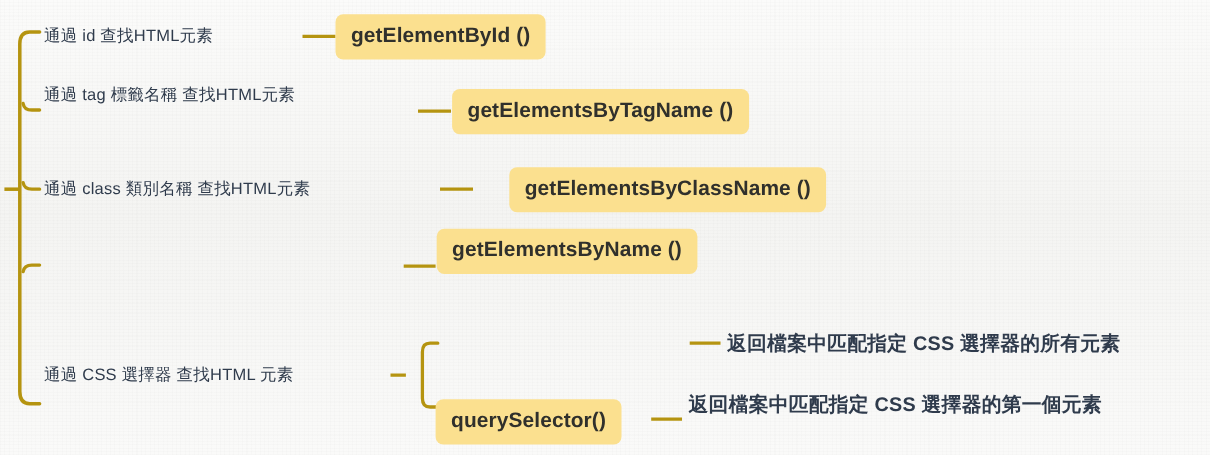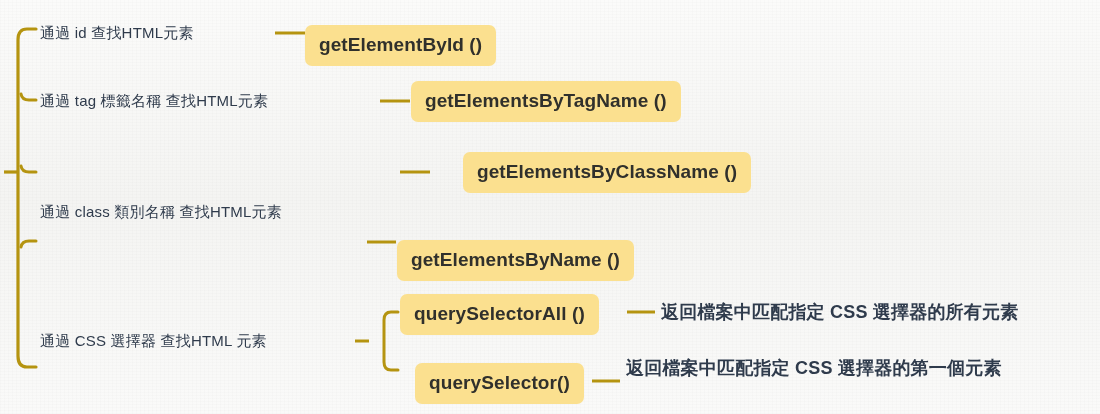--- a/index.html
+++ b/index.html
@@ -92,31 +92,30 @@
 
     <path d="M 355 341 L 369 341" fill="none" stroke="#b59410" stroke-width="3.0" stroke-linecap="butt"></path>
 
     <path d="M 398 312 L 391 312 Q 384 312 384 320 L 384 362 Q 384 370 391 370 L 398 370" fill="none" stroke="#b59410" stroke-width="3.0" stroke-linecap="round" stroke-linejoin="round"></path>
 
     <path d="M 627 312 L 655 312" fill="none" stroke="#b59410" stroke-width="3.0" stroke-linecap="butt"></path>
     <path d="M 592 381 L 620 381" fill="none" stroke="#b59410" stroke-width="3.0" stroke-linecap="butt"></path>
   </svg>
 
   <div class="node-text" style="left:40px; top:22px;">通過 id 查找HTML元素</div>
-  <div class="pill" style="left:305px; top:13px;margin-top:12px;">getElementById ()</div>
+  <div class="pill" style="left:305px; top:13px;">getElementById ()</div>
 
-  <div class="node-text" style="left:40px; top:90px;text-align:right;">通過 tag 標籤名稱 查找HTML元素</div>
+  <div class="node-text" style="left:40px; top:76px;text-align:right;">通過 tag 標籤名稱 查找HTML元素</div>
   <div class="pill" style="left:411px; top:81px;">getElementsByTagName ()</div>
 
-  <div class="node-text" style="left:40px; top:161px;margin-top:40px;">通過 class 類別名稱 查找HTML元素</div>
+  <div class="node-text" style="left:40px; top:161px;">通過 class 類別名稱 查找HTML元素</div>
   <div class="pill" style="left:431px; top:152px;margin-left:32px;">getElementsByClassName ()</div>
 
-  <div class="pill" style="left:397px; top:240px;">getElementsByName ()</div>
+  <div class="pill" style="left:397px; top:208px;">getElementsByName ()</div>
 
   <div class="node-text" style="left:40px; top:330px;">通過 CSS 選擇器 查找HTML 元素</div>
 
-  <div class="pill" style="left:400px; top:294px;">querySelectorAll ()</div>
   <div class="desc-text" style="left:661px; top:302px;">返回檔案中匹配指定 CSS 選擇器的所有元素</div>
 
-  <div class="pill" style="left:415px; top:363px;">querySelector()</div>
+  <div class="pill" style="left:396px; top:363px;">querySelector()</div>
   <div class="desc-text" style="left:626px; top:358px;">返回檔案中匹配指定 CSS 選擇器的第一個元素</div>
 
 </div>
 
 </body></html>

